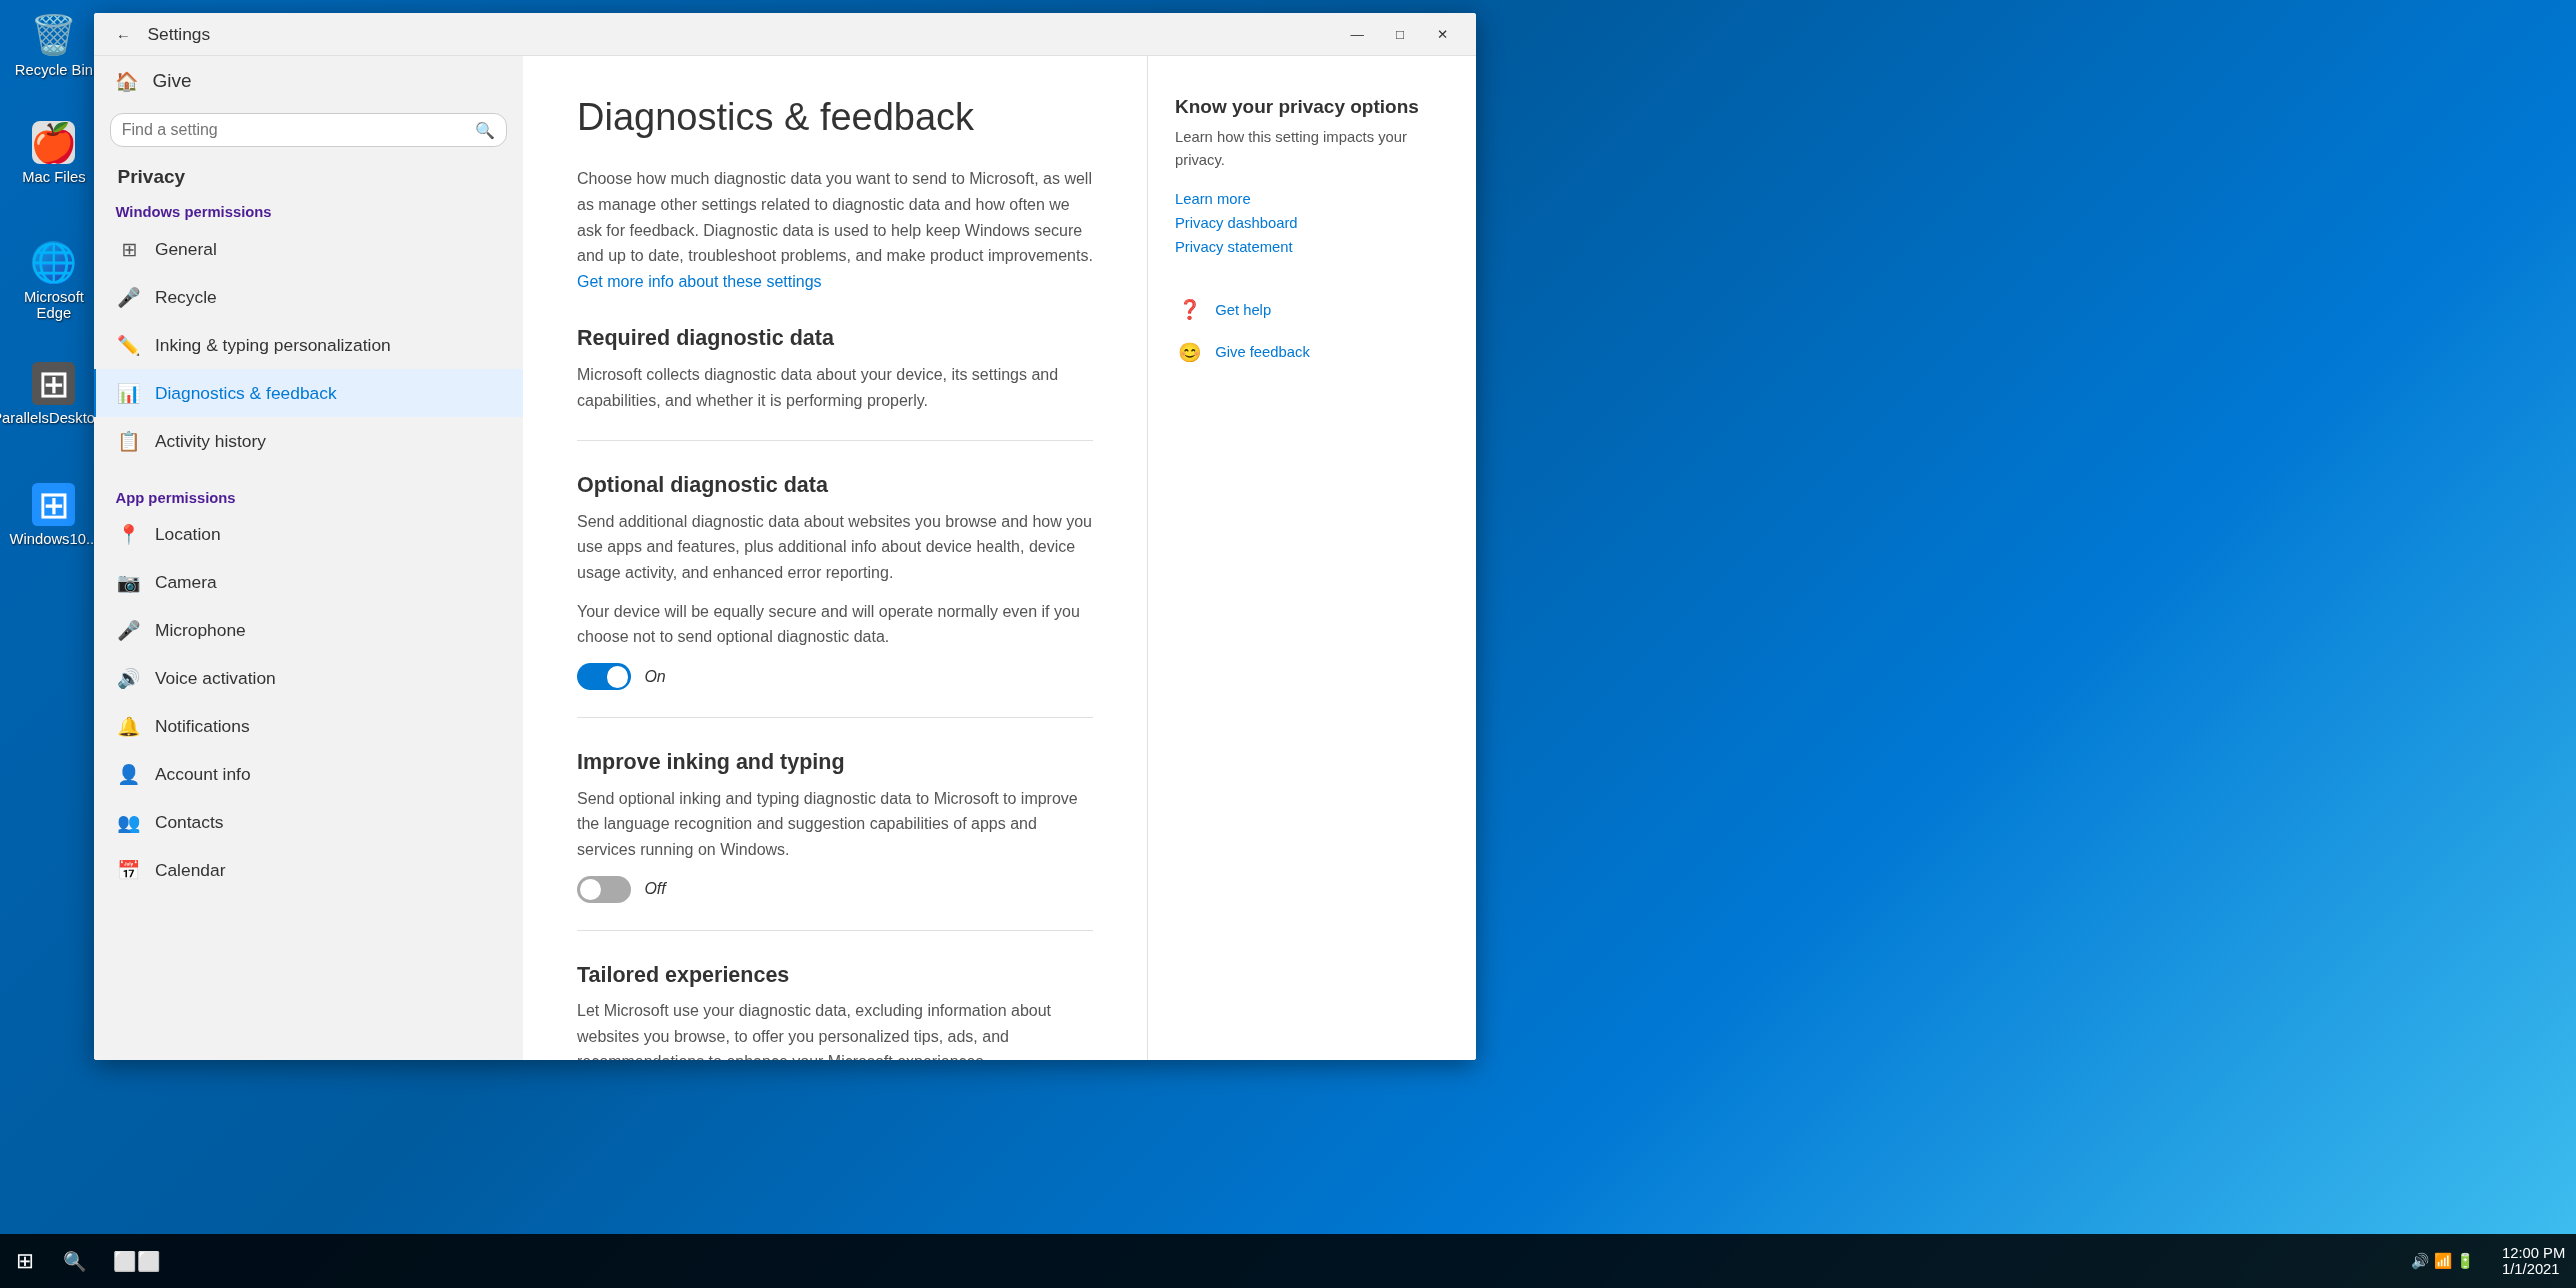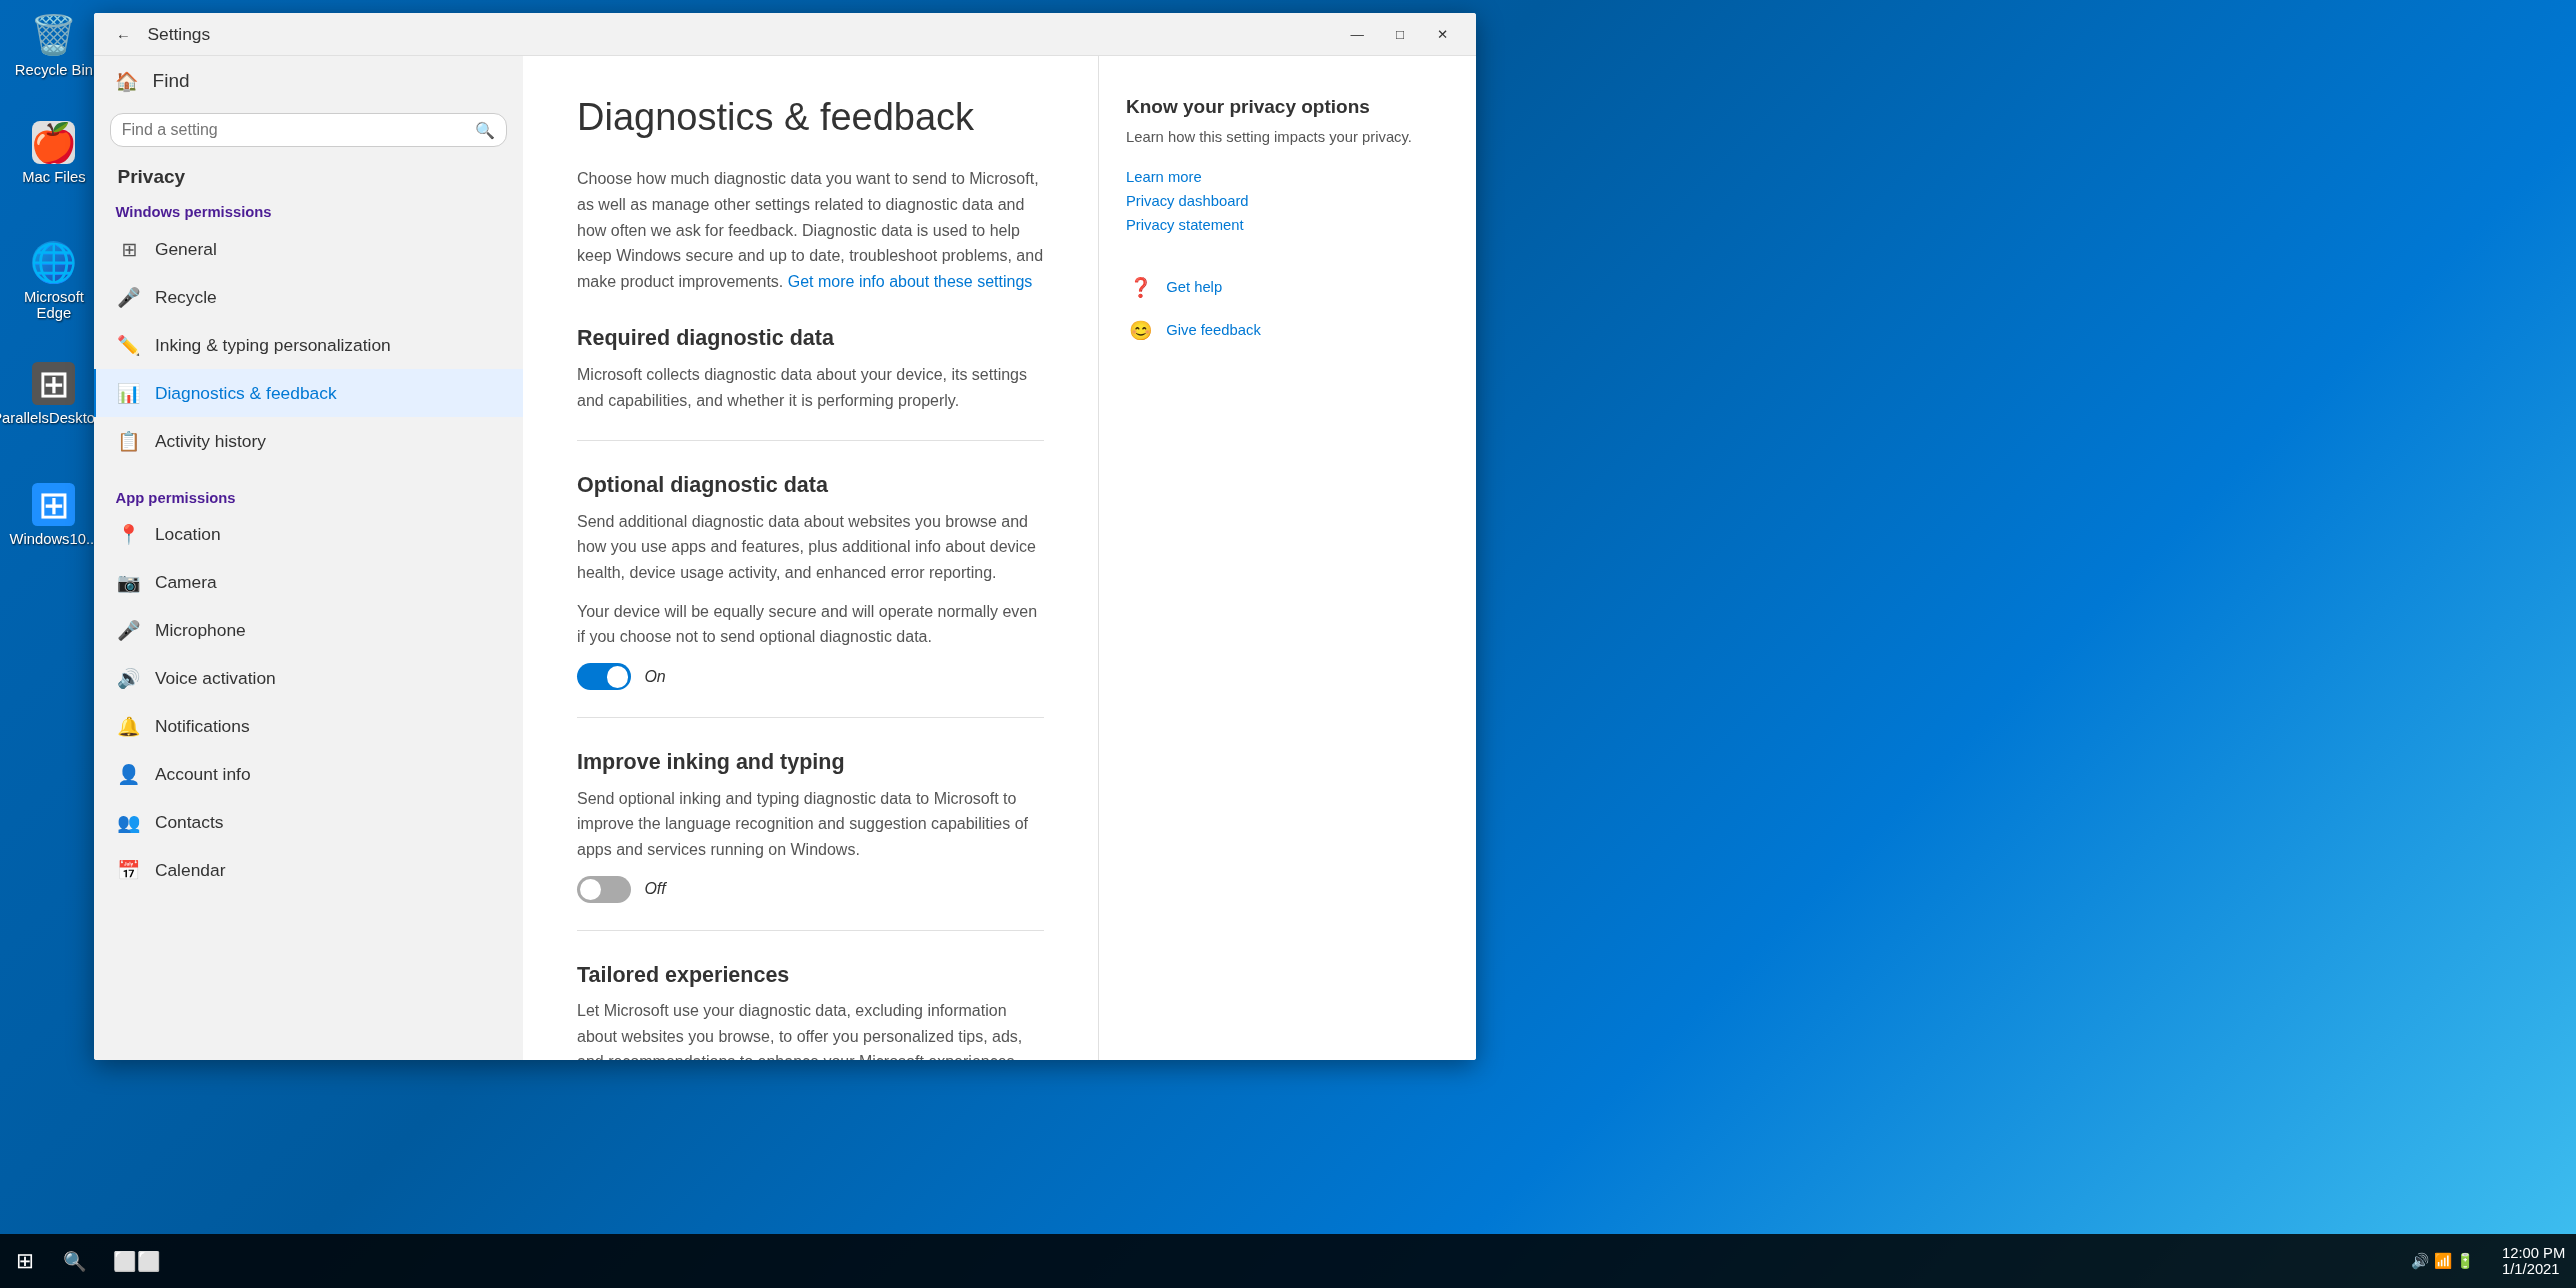--- a/index.html
+++ b/index.html
@@ -278,21 +278,21 @@
     }
 
     .divider {
       height: 0.7px;
       background: #e0e0e0;
       margin: 27px 0;
     }
 
     
     .right-panel {
-      width: 378px;
+      width: 329px;
       background: white;
       flex-shrink: 0;
       padding: 40px 27px;
       border-left: 0.7px solid #e0e0e0;
       overflow-y: auto;
     }
 
     .right-panel-desc {
       font-size: 14.8px;
       color: #555;
@@ -384,21 +384,21 @@
         <div class="title-ctrl close">✕</div>
       </div>
     </div>
 
     <div class="window-body">
 
       <div class="sidebar">
 
         <div class="sidebar-home">
           <span>🏠</span>
-          <span>Find</span>
+          <span>Give</span>
         </div>
 
         <div class="search-box">
           <input type="text" placeholder="Find a setting" style="">
           <span class="search-icon-btn">🔍</span>
         </div>
 
         <div class="sidebar-item" style="background:#f2f2f2; font-weight:600; font-size:19px; padding: 5.4px 21.5px; border-left:2.7px solid transparent;">
           <span>Privacy</span>
         </div>

